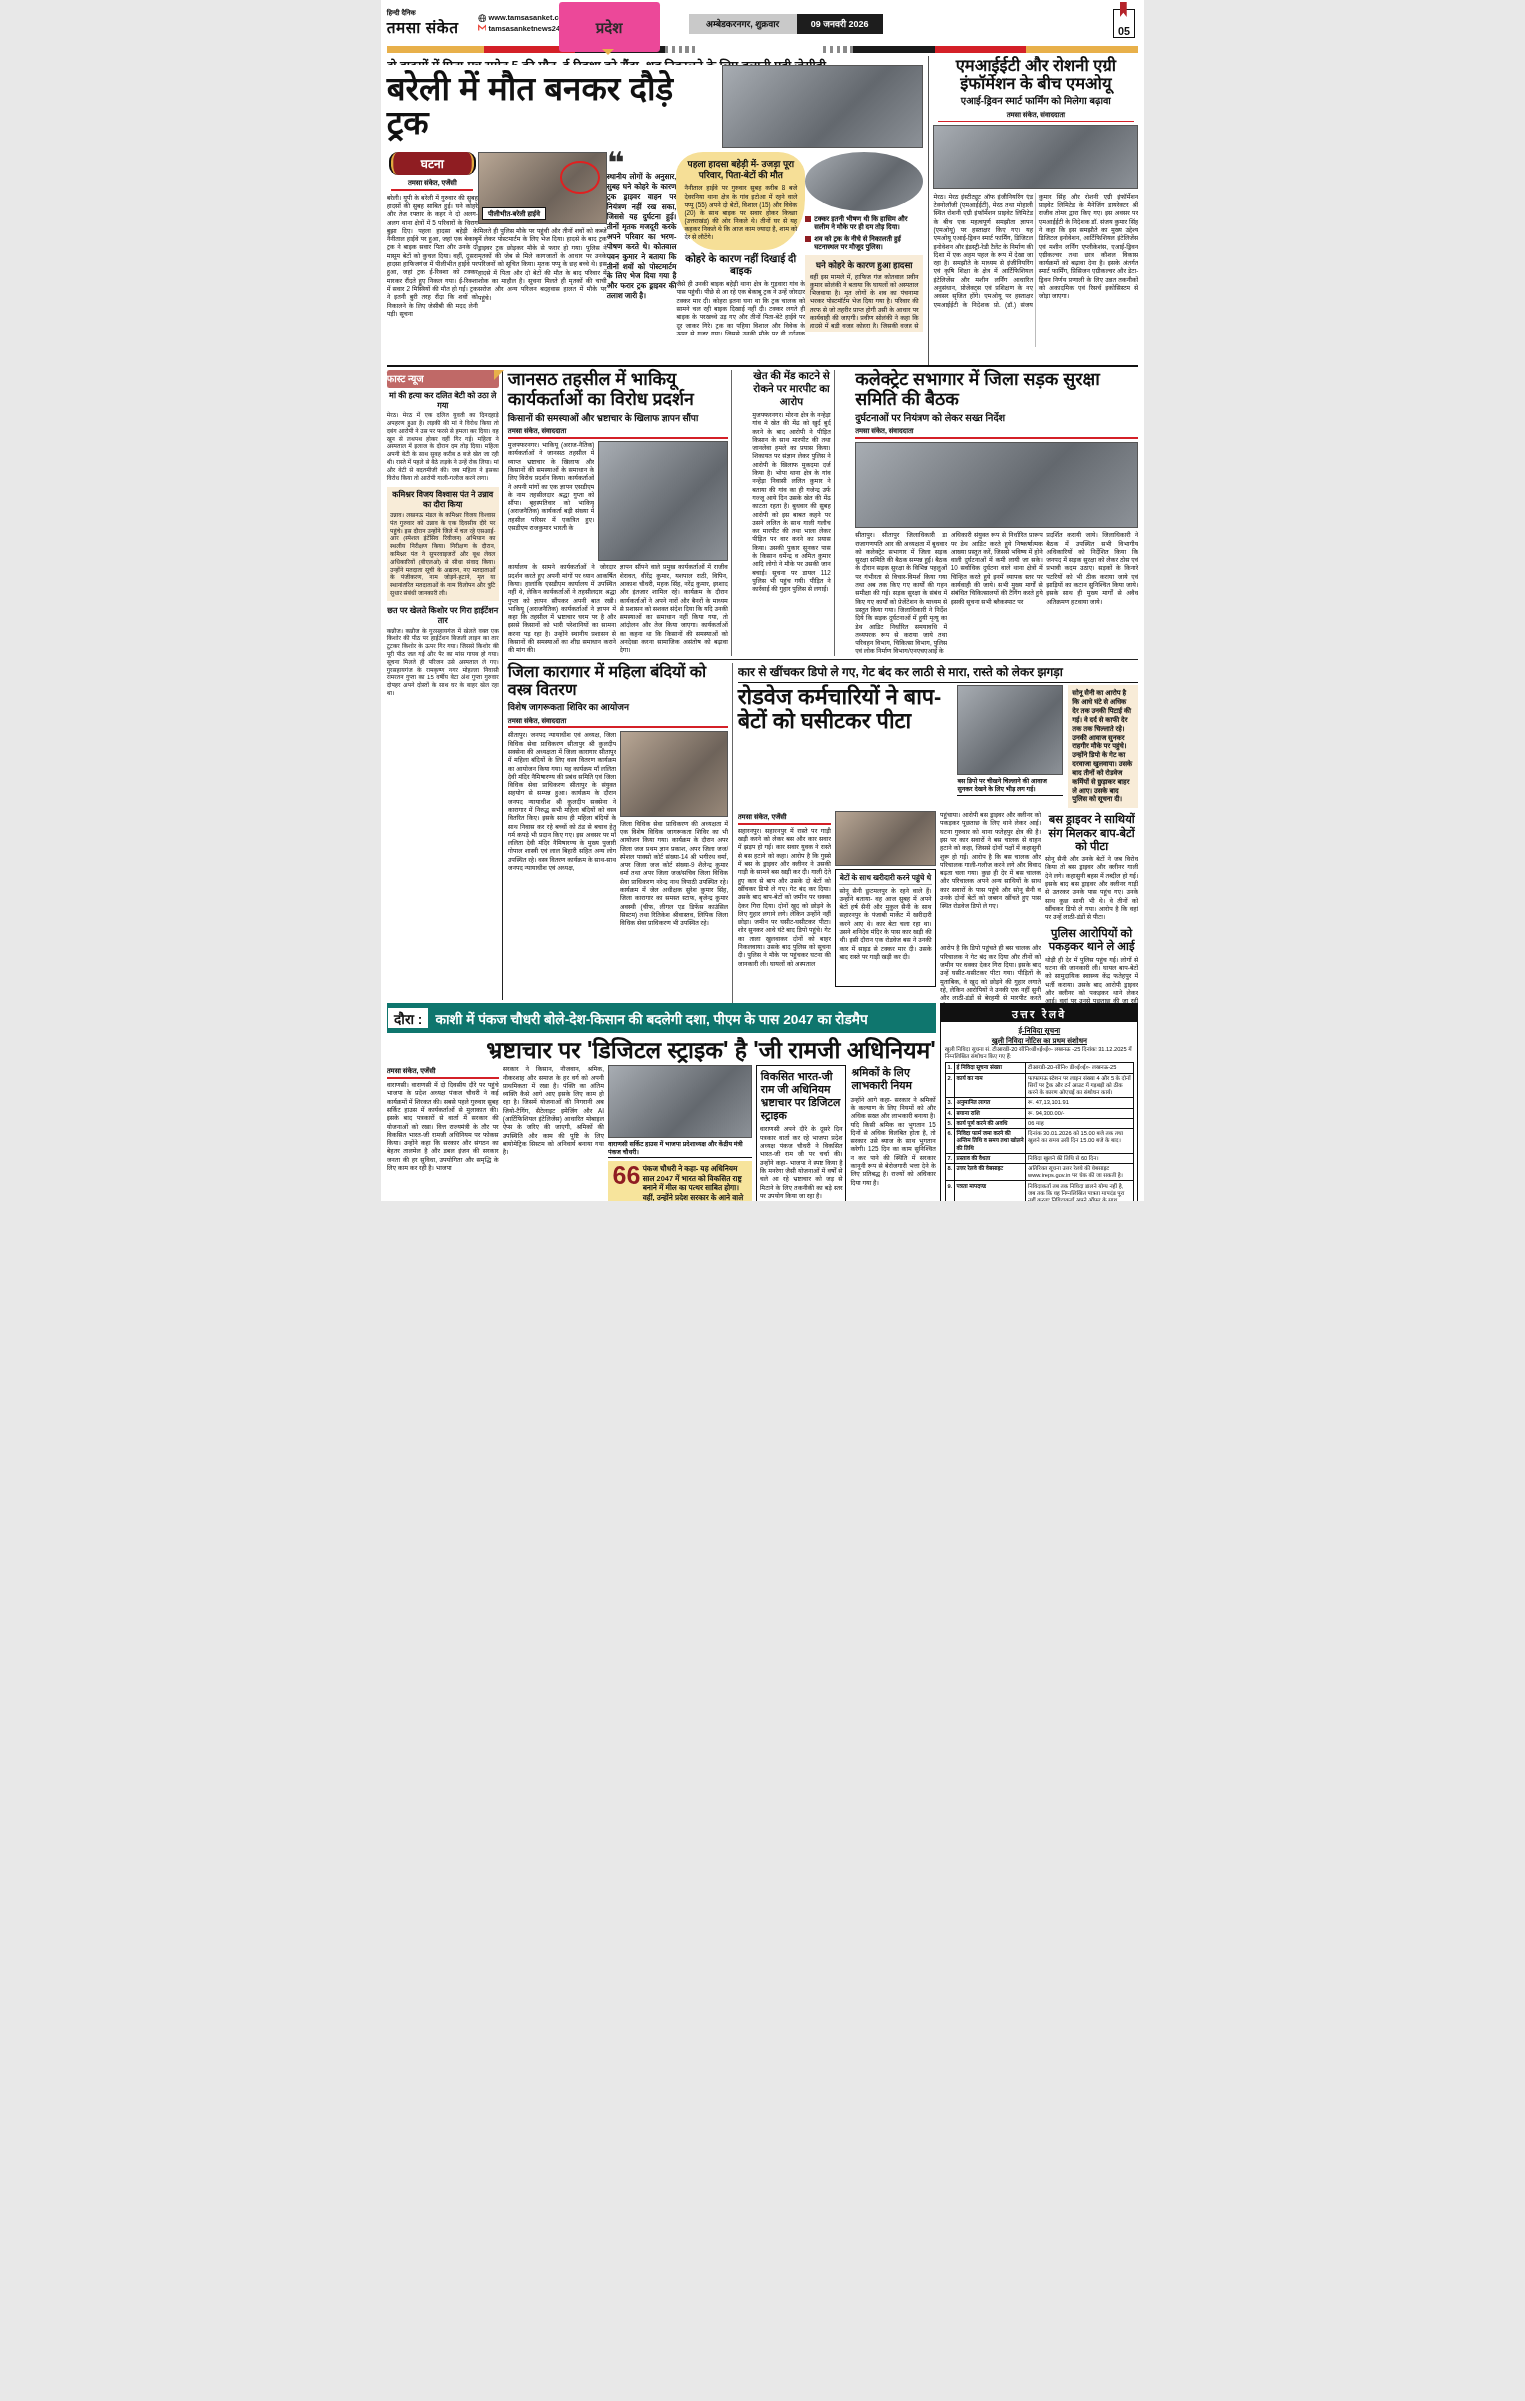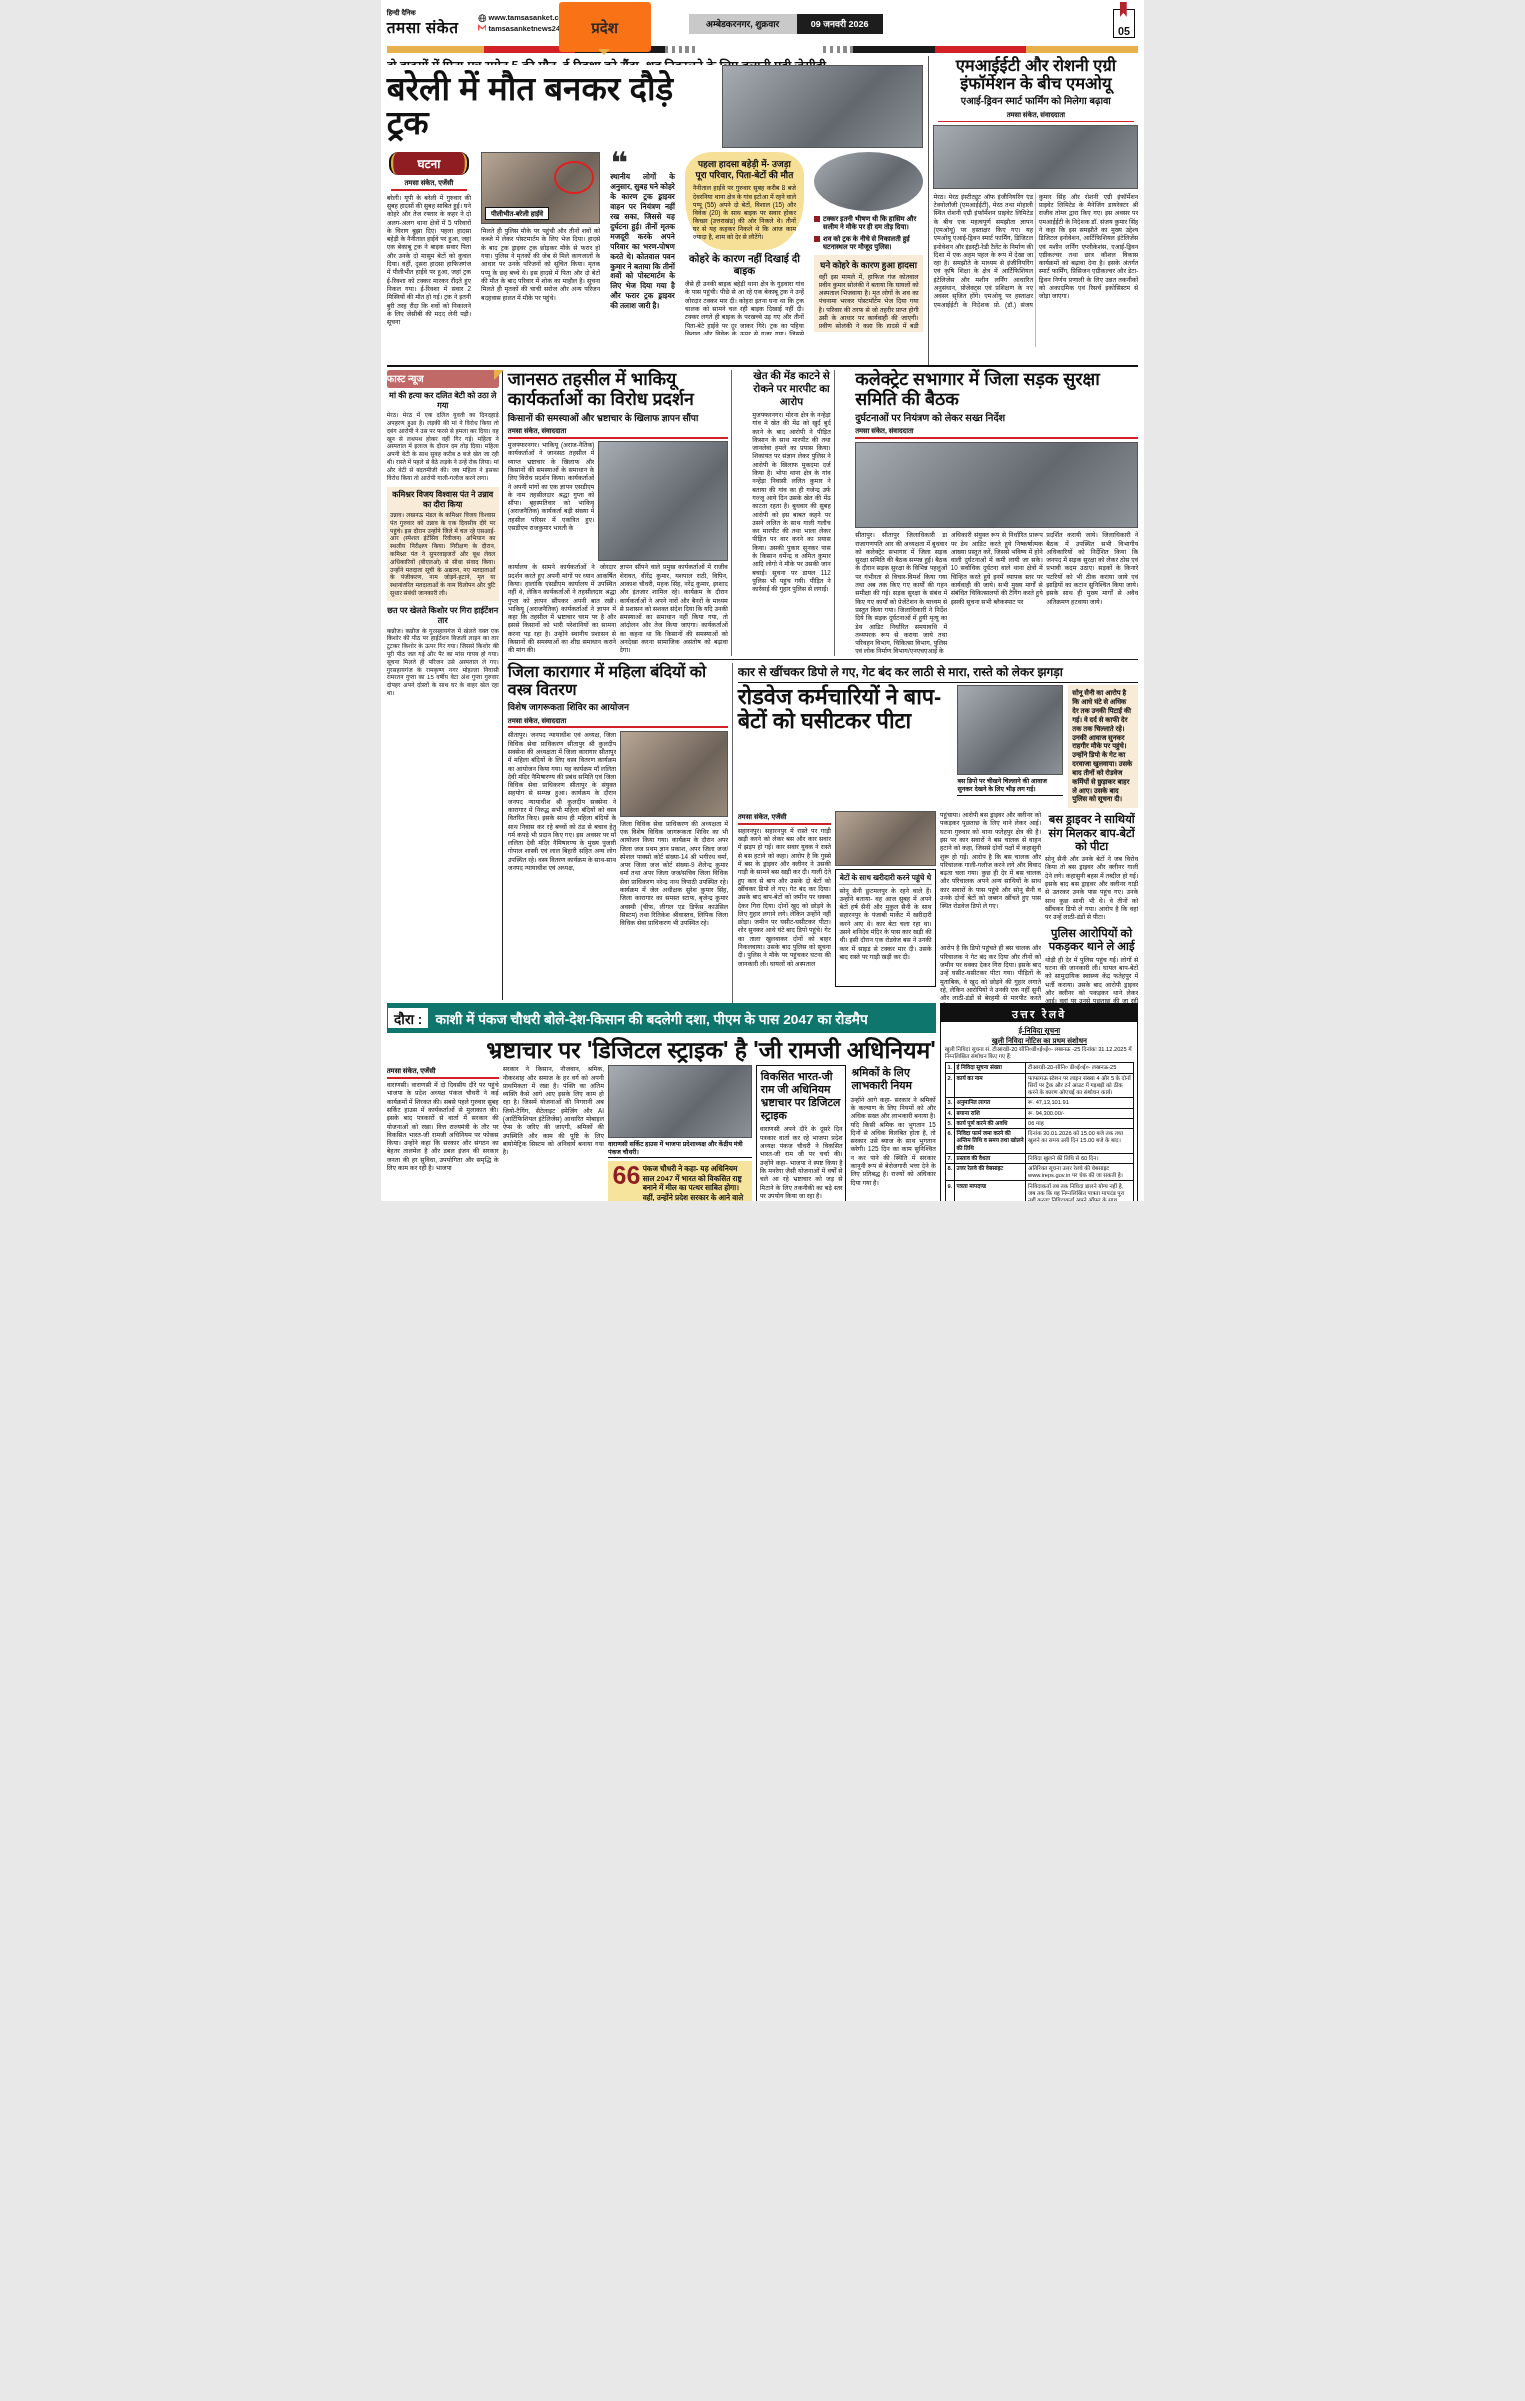--- a/index.html
+++ b/index.html
@@ -6,21 +6,21 @@
   body{background:#e8e8e8;font-family:"Liberation Sans","DejaVu Sans",sans-serif}
   .page{width:763px;height:1201px;margin:0 auto;background:#fff;color:#111;position:relative;overflow:hidden;padding:0 5.7px}
   
   .masthead{height:46px;display:flex;align-items:center;position:relative}
   .mast-left{width:91px}
   .tagline{font-size:6.8px;font-weight:bold}
   .logo{font-size:15.4px;font-weight:900;letter-spacing:0.6px}
   .mast-contact{width:120px;font-size:7.4px;font-weight:bold}
   .contact-row{display:flex;align-items:center;gap:2.3px;margin:1.1px 0}
   .icon{display:inline-block;line-height:0}
-  .section-badge{position:absolute;left:172px;top:2.3px;width:92px;height:50px;background:#f97316;border-radius:3.4px;display:flex;align-items:center;justify-content:center;font-size:15px;font-weight:900;color:#2b2b2b;z-index:3}
+  .section-badge{position:absolute;left:172px;top:2.3px;width:101px;height:50px;background:#ec4899;border-radius:3.4px;display:flex;align-items:center;justify-content:center;font-size:15px;font-weight:900;color:#2b2b2b;z-index:3}
   .section-badge:after{content:"";position:absolute;left:50%;bottom:-9px;margin-left:-6.8px;border:6.8px solid transparent;border-top-color:#e8b04a}
   .edition-box{position:absolute;left:302px;top:13.7px;width:112%;max-width:108px;height:20.5px;background:#c9c9c9;display:flex;align-items:center;justify-content:center;font-size:9px;font-weight:900}
   .date-box{position:absolute;left:410px;top:13.7px;width:86px;height:20.5px;background:#1d1d1d;color:#fff;display:flex;align-items:center;justify-content:center;font-size:9px;font-weight:900}
   .page-no{position:absolute;right:3.4px;top:9px;width:21.7px;height:28.5px;background:#fff;border:1.7px solid #111;display:flex;align-items:flex-end;justify-content:center;font-size:10.8px;font-weight:900}
   .bookmark{position:absolute;top:-8px;left:5.7px;width:6.8px;height:15px;background:#b5232a;clip-path:polygon(0 0,100% 0,100% 100%,50% 72%,0 100%)}
   
   .color-strip{height:7.4px;display:flex;margin-bottom:2.3px}
   .cs{height:100%}
   .cs-ticks{background:repeating-linear-gradient(90deg,#8a8a8a 0 3.4px,#fff 3.4px 6.8px)}
   
@@ -31,21 +31,21 @@
   .ph.warm{background:linear-gradient(135deg,#b9a795,#6e635a 60%,#99897a)}
   .ph-cap{position:absolute;left:3.4px;bottom:3.4px;background:#fff;border:1.1px solid #111;font-size:6.8px;font-weight:900;padding:1.1px 4.6px}
   
   .band-top{height:311px;display:flex;border-bottom:2.3px solid #111}
   .lead{width:72%;padding-right:4.6px;display:flex;flex-direction:column}
   .lead-kicker{font-size:12.5px;font-weight:900;white-space:nowrap;overflow:hidden;padding:1.1px 0 2.3px}
   .lead-head-row{display:flex;gap:5.7px;height:86px}
   .lead-headline{width:62%;font-size:33px;line-height:1.05;font-weight:900;display:flex;align-items:center}
   .lead-photo{width:38%;height:83px;border:0.6px solid #555}
   .red-circle{position:absolute;right:13.7px;top:12.5px;width:49px;height:41px;border:2.3px solid #e02020;border-radius:50%}
-  .lead-cols{flex:1;display:flex;gap:10px;margin-top:4.6px}
+  .lead-cols{flex:1;display:flex;gap:0;margin-top:4.6px}
   .lc1{width:17%}
   .lc2{width:24%}
   .lc3{width:13%}
   .lc4{width:24%}
   .lc5{width:22%}
   .incident-badge{background:#8f1d22;color:#fff;border-radius:9px;text-align:center;font-size:12px;font-weight:900;padding:2.9px 0;margin:0 2.3px 2.3px;box-shadow:inset 5.7px 0 0 -3.4px #e0a93e,inset -5.7px 0 0 -3.4px #e0a93e;border-left:2.9px solid #111;border-right:2.9px solid #111}
   .cap-photo{height:72px;border:0.6px solid #555;margin-bottom:2.9px}
   .quote-icon{font-size:30px;font-weight:900;color:#2e2e2e;line-height:.7;height:19.4px}
   .quote-text{font-size:7.4px;font-weight:900;line-height:1.35;text-align:justify}
   .bubble{background:#f6df97;border-radius:27px 27px 40px 40px/23px 23px 51px 51px;padding:6.8px 8px 8px;margin-bottom:3.4px}

